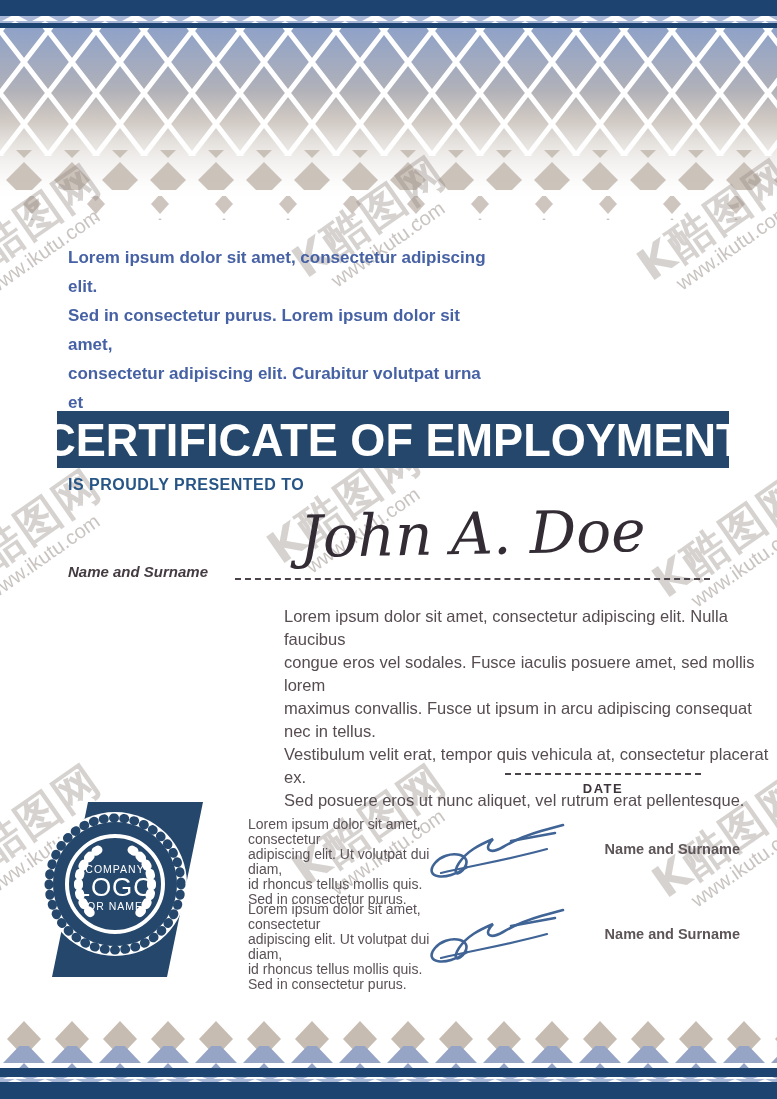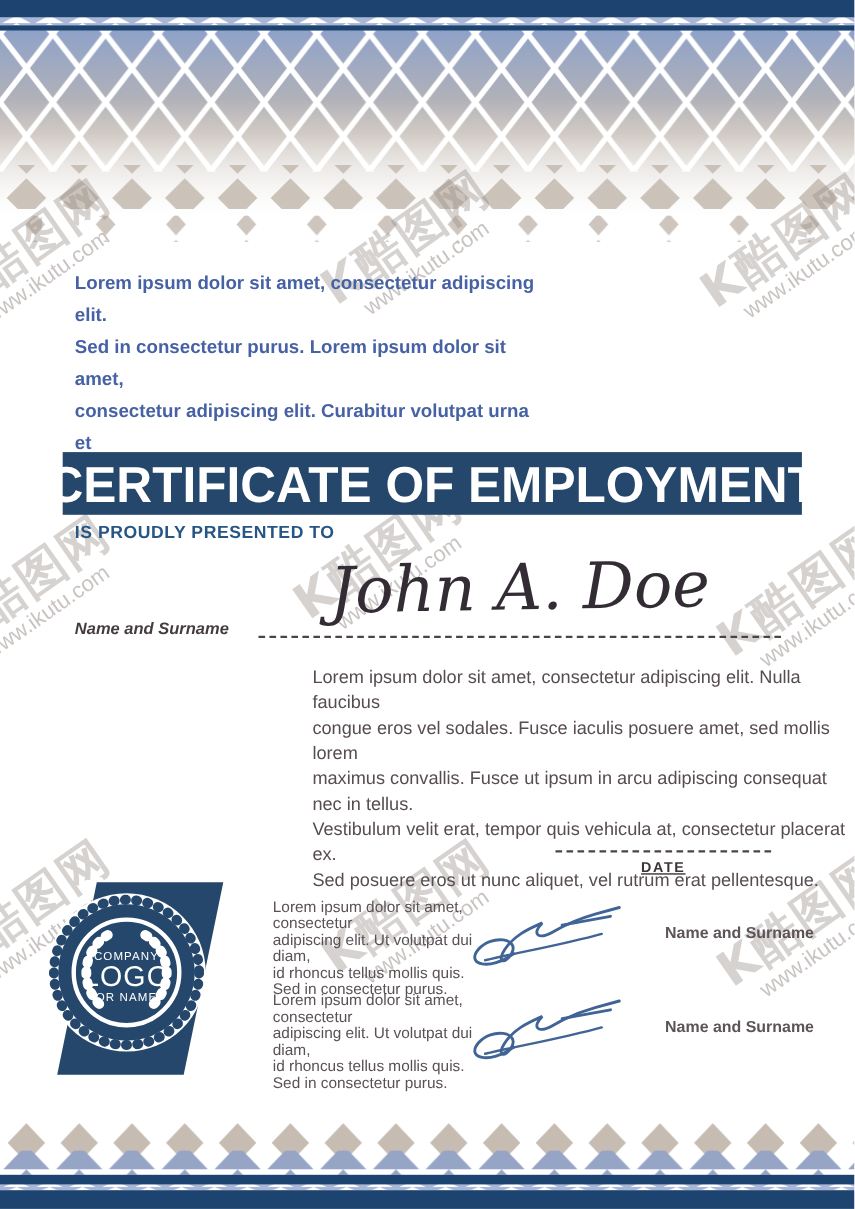--- a/index.html
+++ b/index.html
@@ -28,21 +28,21 @@
   .name-label{position:absolute;left:68px;top:563px;color:#453c42;font-size:15px;
           font-weight:bold;font-style:italic;}
   .script-name{position:absolute;left:235px;top:500px;width:475px;text-align:center;
           font-family:"DejaVu Serif",serif;font-style:italic;font-size:58px;color:#332c35;
           transform:rotate(-1deg);}
   .name-line{position:absolute;left:235px;top:578px;width:475px;border-bottom:2px dashed #4b434a;}
 
   .bodytext{position:absolute;left:237px;top:605px;width:495px;color:#564c51;
           font-size:16.5px;line-height:23px;margin-left:47px;}
 
-  .date-block{position:absolute;left:505px;top:773px;width:196px;text-align:center;text-decoration:underline;}
+  .date-block{position:absolute;left:505px;top:773px;width:196px;text-align:center;}
   .date-line{border-top:2px dashed #4b434a;height:6px;}
   .date-label{color:#3c343b;font-size:13px;font-weight:bold;letter-spacing:1.5px;}
 
   .badge{position:absolute;left:42px;top:800px;}
 
   .sig-row{position:absolute;left:237px;width:503px;height:80px;}
   .sig-row.r1{top:813px;} .sig-row.r2{top:898px;}
   .sig-text{position:absolute;left:11px;top:4px;width:210px;color:#5a5156;font-size:14px;
             line-height:15px;}
   .sig-mark{position:absolute;left:178px;top:6px;}

